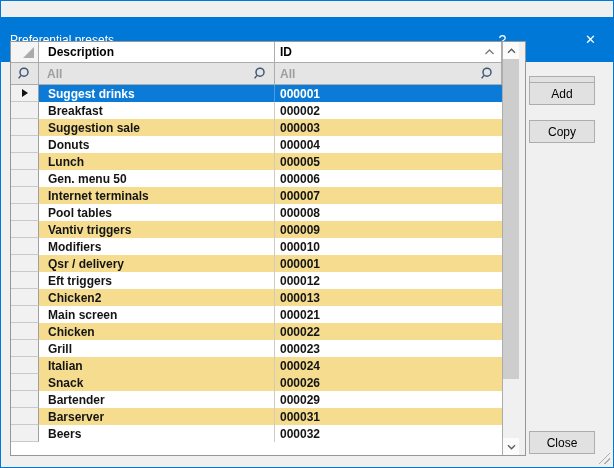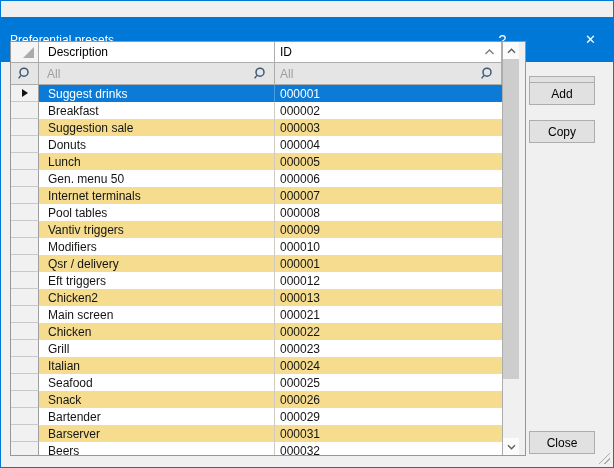--- a/index.html
+++ b/index.html
@@ -13,21 +13,21 @@
     display:flex;align-items:center;color:#fff;gap:43px;}
   .titlebar .title{flex:1;padding-left:9px;}
   .tb-btn{width:45px;height:31px;display:flex;align-items:center;justify-content:center;cursor:default;}
   .tb-help{font-size:14px;}
   .tb-close{font-size:13px;}
 
   
   .grid{position:absolute;left:9px;top:40px;width:516px;height:415px;background:#fff;
     border:1px solid #979797;box-sizing:border-box;}
   .grid-inner{display:flex;height:100%;}
-  .table-area{flex:1;display:flex;flex-direction:column;overflow:hidden;min-width:0;}
+  .table-area{flex:1;display:flex;flex-direction:column;overflow:hidden;min-width:0;font-weight:bold;}
 
   .hdr-row{display:flex;height:21px;flex:none;}
   .hdr-cell{background:#fff;border-right:1px solid #ACACAC;border-bottom:1px solid #ACACAC;
     box-sizing:border-box;display:flex;align-items:center;color:#000;}
   .corner{width:28px;flex:none;justify-content:flex-end;padding-right:4px;background:#F5F5F5;}
   .tri{width:0;height:0;border-left:11px solid transparent;border-bottom:11px solid #ABABAB;}
   .hdr-desc{width:236px;flex:none;padding-left:9px;}
   .hdr-id{flex:1;padding-left:5px;position:relative;}
   .sort{position:absolute;right:6px;top:6px;line-height:0;}
 
@@ -269,27 +269,20 @@
   </div>
 
   <div class="row stripe">
     <div class="rh">
       
     </div>
     <div class="cell c-desc">Italian</div>
     <div class="cell c-id">000024</div>
   </div>
 
-  <div class="row">
-    <div class="rh">
-      
-    </div>
-    <div class="cell c-desc">Seafood</div>
-    <div class="cell c-id">000025</div>
-  </div>
 
   <div class="row stripe">
     <div class="rh">
       
     </div>
     <div class="cell c-desc">Snack</div>
     <div class="cell c-id">000026</div>
   </div>
 
   <div class="row">

